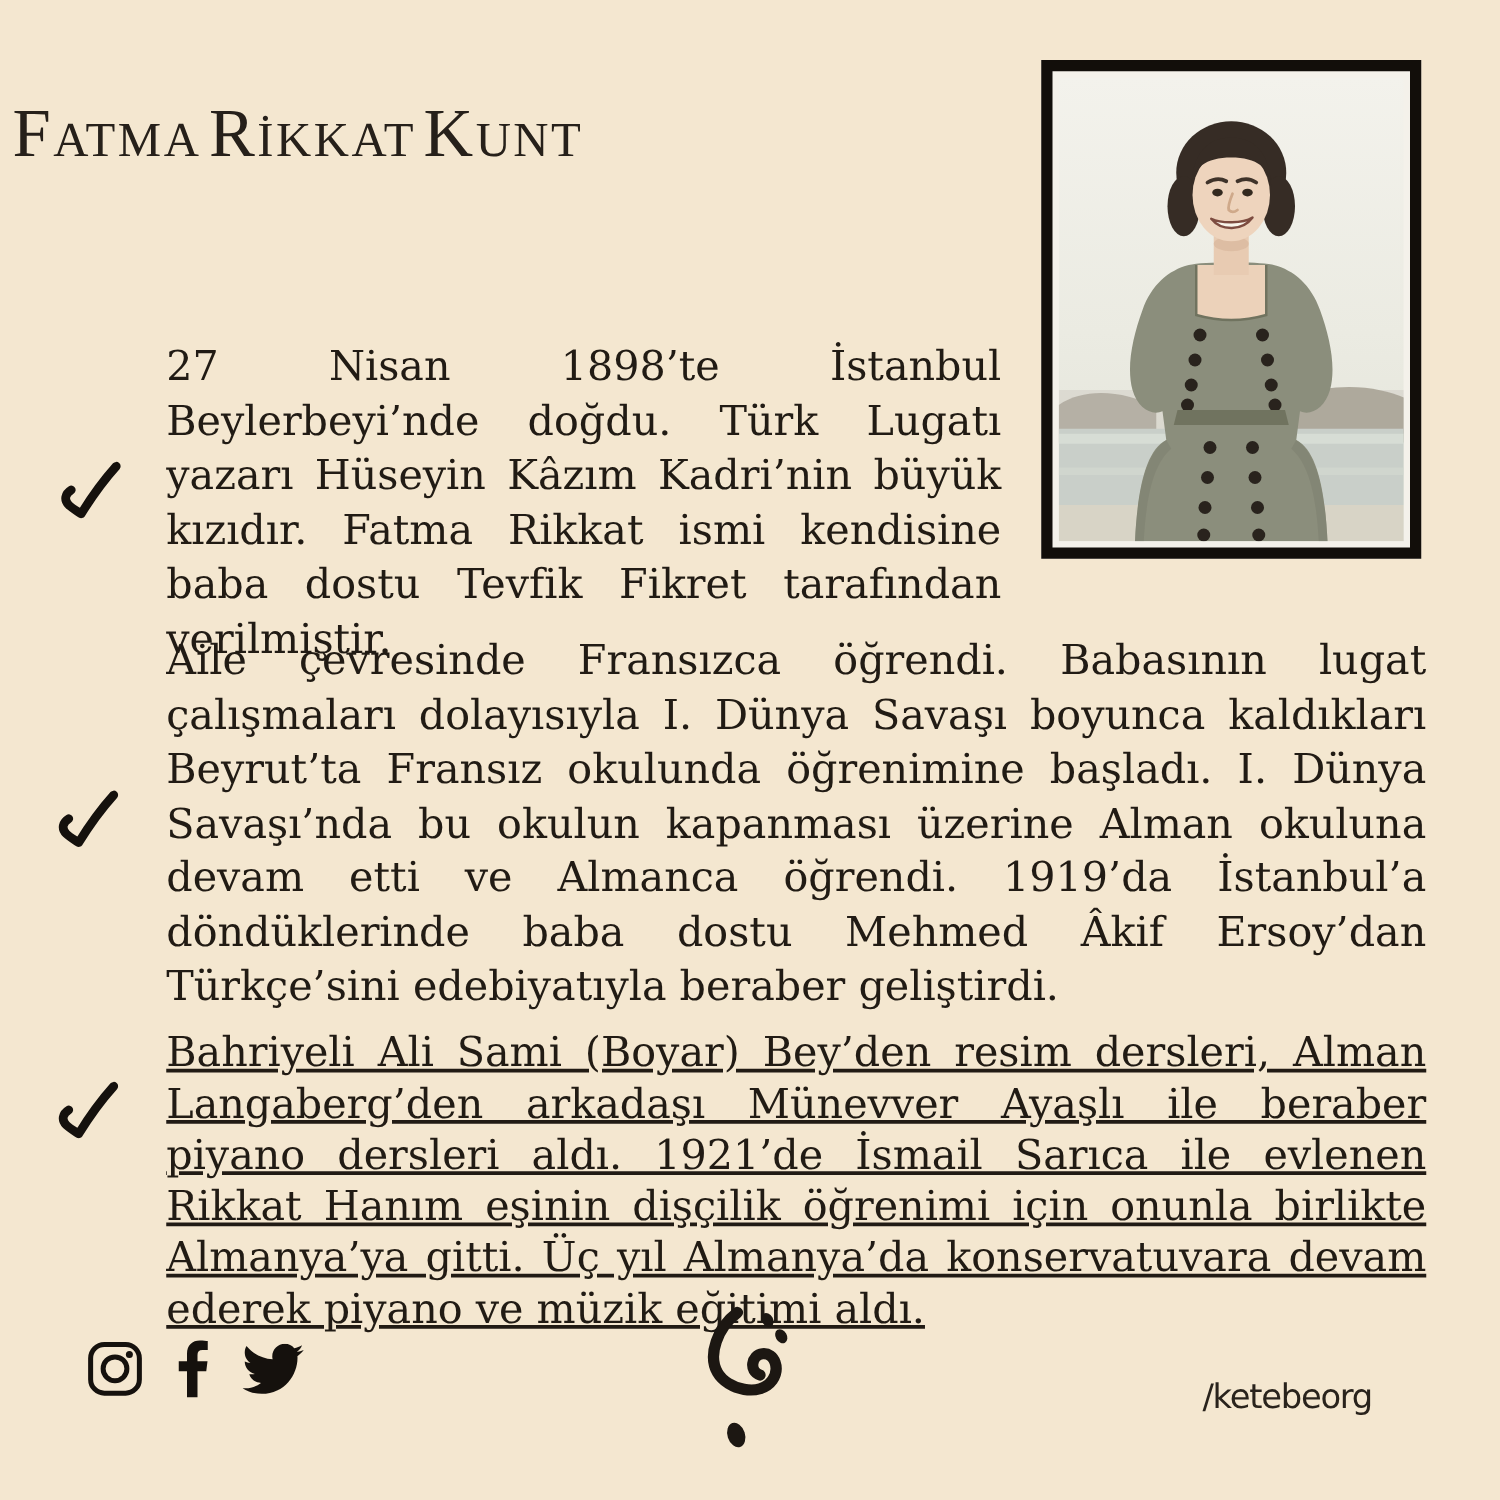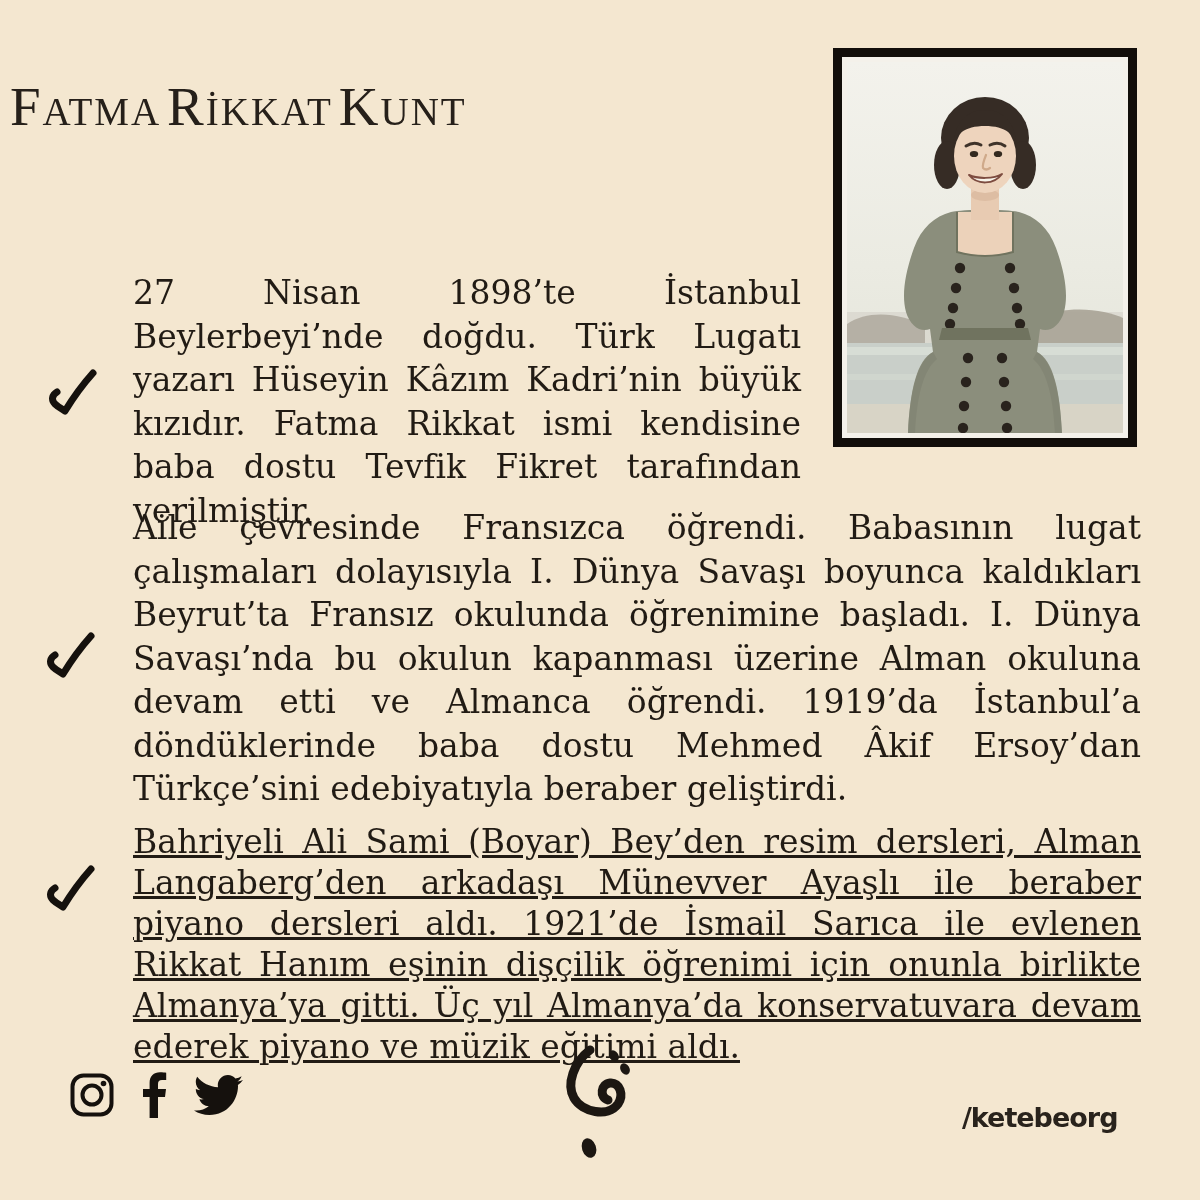--- a/index.html
+++ b/index.html
@@ -51,21 +51,20 @@
     position:absolute;left:70px;top:1072px;
     display:flex;align-items:center;gap:27px;
   }
   .social .s-icon{display:flex;align-items:center;justify-content:center;}
   .logo{position:absolute;left:556px;top:1042px;width:86px;height:136px;}
   .handle{
     position:absolute;left:962px;top:1102px;
     font-family:"DejaVu Sans", sans-serif;
     font-size:27px;letter-spacing:-1px;
     color:#29231c;
-    font-weight:bold;
   }
 </style>
 </head>
 <body>
 
 <div class="canvas">
 
   <div class="title">
     <div><span class="cap">F</span><span class="sc">ATMA</span> <span class="cap">R</span><span class="sc">İKKAT</span> <span class="cap">K</span><span class="sc">UNT</span></div>
   </div>

